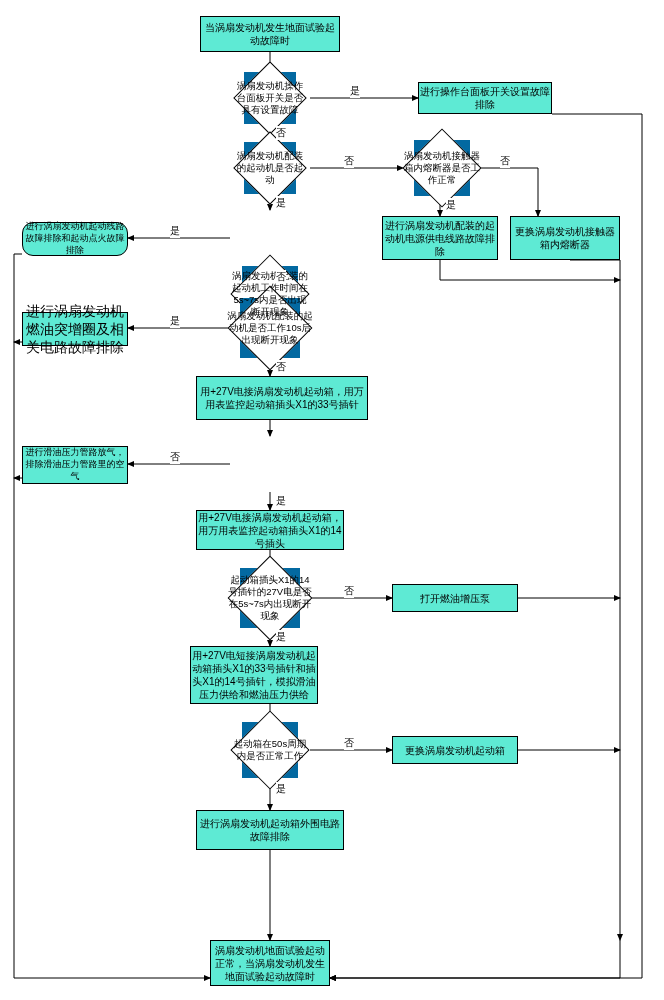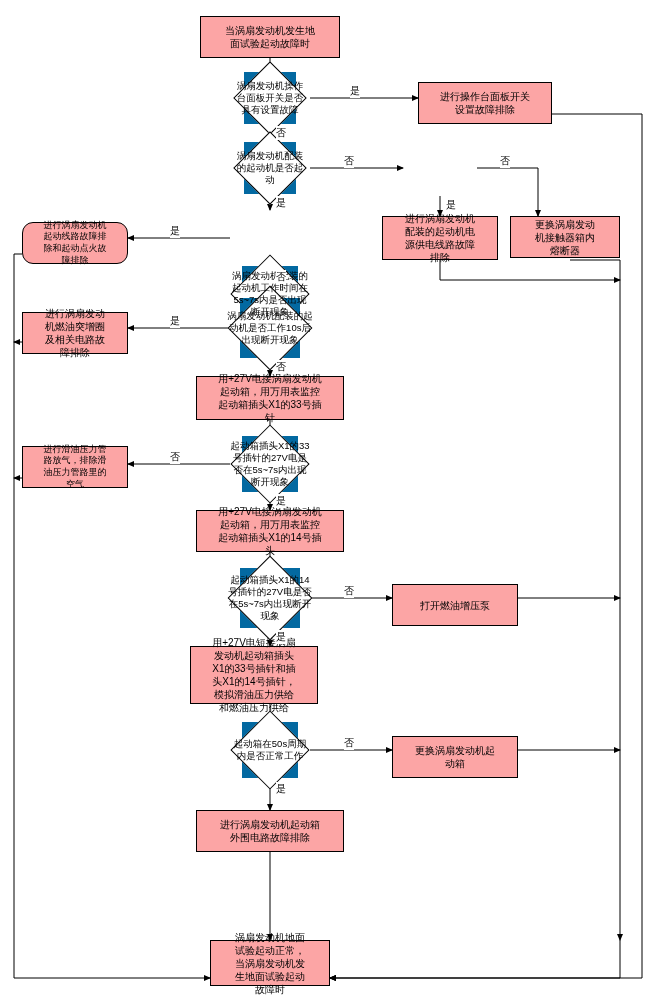--- a/index.html
+++ b/index.html
@@ -12,22 +12,22 @@
     box-sizing: border-box;
   }
   .canvas {
     position: relative;
     width: 644px;
     height: 980px;
   }
   .box {
     position: absolute;
     border: 1px solid #000;
-    background: #fca5a5;
-    padding: 20px;
+    background: #5eead4;
+    padding: 0;
     box-sizing: border-box;
     text-align: center;
     display: flex;
     align-items: center;
     justify-content: center;
     line-height: 1.3;
   }
   .diamond {
     position: absolute;
     background: #0369a1;
@@ -161,27 +161,31 @@
   <span>进行操作台面板开关设置故障排除</span>
 </div>
 
 <div class="diamond" style="left:234px; top:132px; width:52px; height:52px;">
   <div class="d-shape"></div>
   <div class="d-text">涡扇发动机配装的起动机是否起动</div>
 </div>
 <div class="label" style="left:334px; top:144px;">否</div>
 <div class="label" style="left:266px; top:186px;">是</div>
 
+<div class="diamond" style="left:404px; top:130px; width:56px; height:56px;">
+  <div class="d-shape"></div>
+  <div class="d-text">涡扇发动机接触器箱内熔断器是否工作正常</div>
+</div>
 <div class="label" style="left:436px; top:188px;">是</div>
 <div class="label" style="left:490px; top:144px;">否</div>
 
 <div class="box" style="left:372px; top:206px; width:116px; height:44px;">
   <span>进行涡扇发动机配装的起动机电源供电线路故障排除</span>
 </div>
-<div class="box" style="left:500px; top:206px; width:110px; height:36px;">
+<div class="box" style="left:500px; top:206px; width:110px; height:44px;">
   <span>更换涡扇发动机接触器箱内熔断器</span>
 </div>
 
 <div class="diamond" style="left:232px; top:212px; width:56px; height:56px;margin-top:44px;">
   <div class="d-shape"></div>
   <div class="d-text">涡扇发动机配装的起动机工作时间在5s~7s内是否出现断开现象</div>
 </div>
 <div class="label" style="left:160px; top:214px;">是</div>
 <div class="label" style="left:266px; top:260px;">否</div>
 
@@ -189,32 +193,28 @@
   <span>进行涡扇发动机起动线路故障排除和起动点火故障排除</span>
 </div>
 
 <div class="diamond" style="left:230px; top:288px; width:60px; height:60px;">
   <div class="d-shape"></div>
   <div class="d-text">涡扇发动机配装的起动机是否工作10s后出现断开现象</div>
 </div>
 <div class="label" style="left:160px; top:304px;">是</div>
 <div class="label" style="left:266px; top:350px;">否</div>
 
-<div class="box" style="left:12px; top:302px; width:106px; height:34px; font-size:10px;align-items:center;">
+<div class="box" style="left:12px; top:302px; width:106px; height:34px; font-size:14px;align-items:center;">
   <span>进行涡扇发动机燃油突增圈及相关电路故障排除</span>
 </div>
 
-<div class="box" style="left:186px; top:366px; width:148px; height:44px;">
+<div class="box" style="left:186px; top:366px; width:172px; height:44px;">
   <span>用+27V电接涡扇发动机起动箱，用万用表监控起动箱插头X1的33号插针</span>
 </div>
 
-<div class="diamond" style="left:232px; top:426px; width:56px; height:56px;">
-  <div class="d-shape"></div>
-  <div class="d-text">起动箱插头X1的33号插针的27V电是否在5s~7s内出现断开现象</div>
-</div>
 <div class="label" style="left:160px; top:440px;">否</div>
 <div class="label" style="left:266px; top:484px;">是</div>
 
 <div class="box" style="left:12px; top:436px; width:106px; height:38px; font-size:9px;">
   <span>进行滑油压力管路放气，排除滑油压力管路里的空气</span>
 </div>
 
 <div class="box" style="left:186px; top:500px; width:148px; height:40px;">
   <span>用+27V电接涡扇发动机起动箱，用万用表监控起动箱插头X1的14号插头</span>
 </div>

